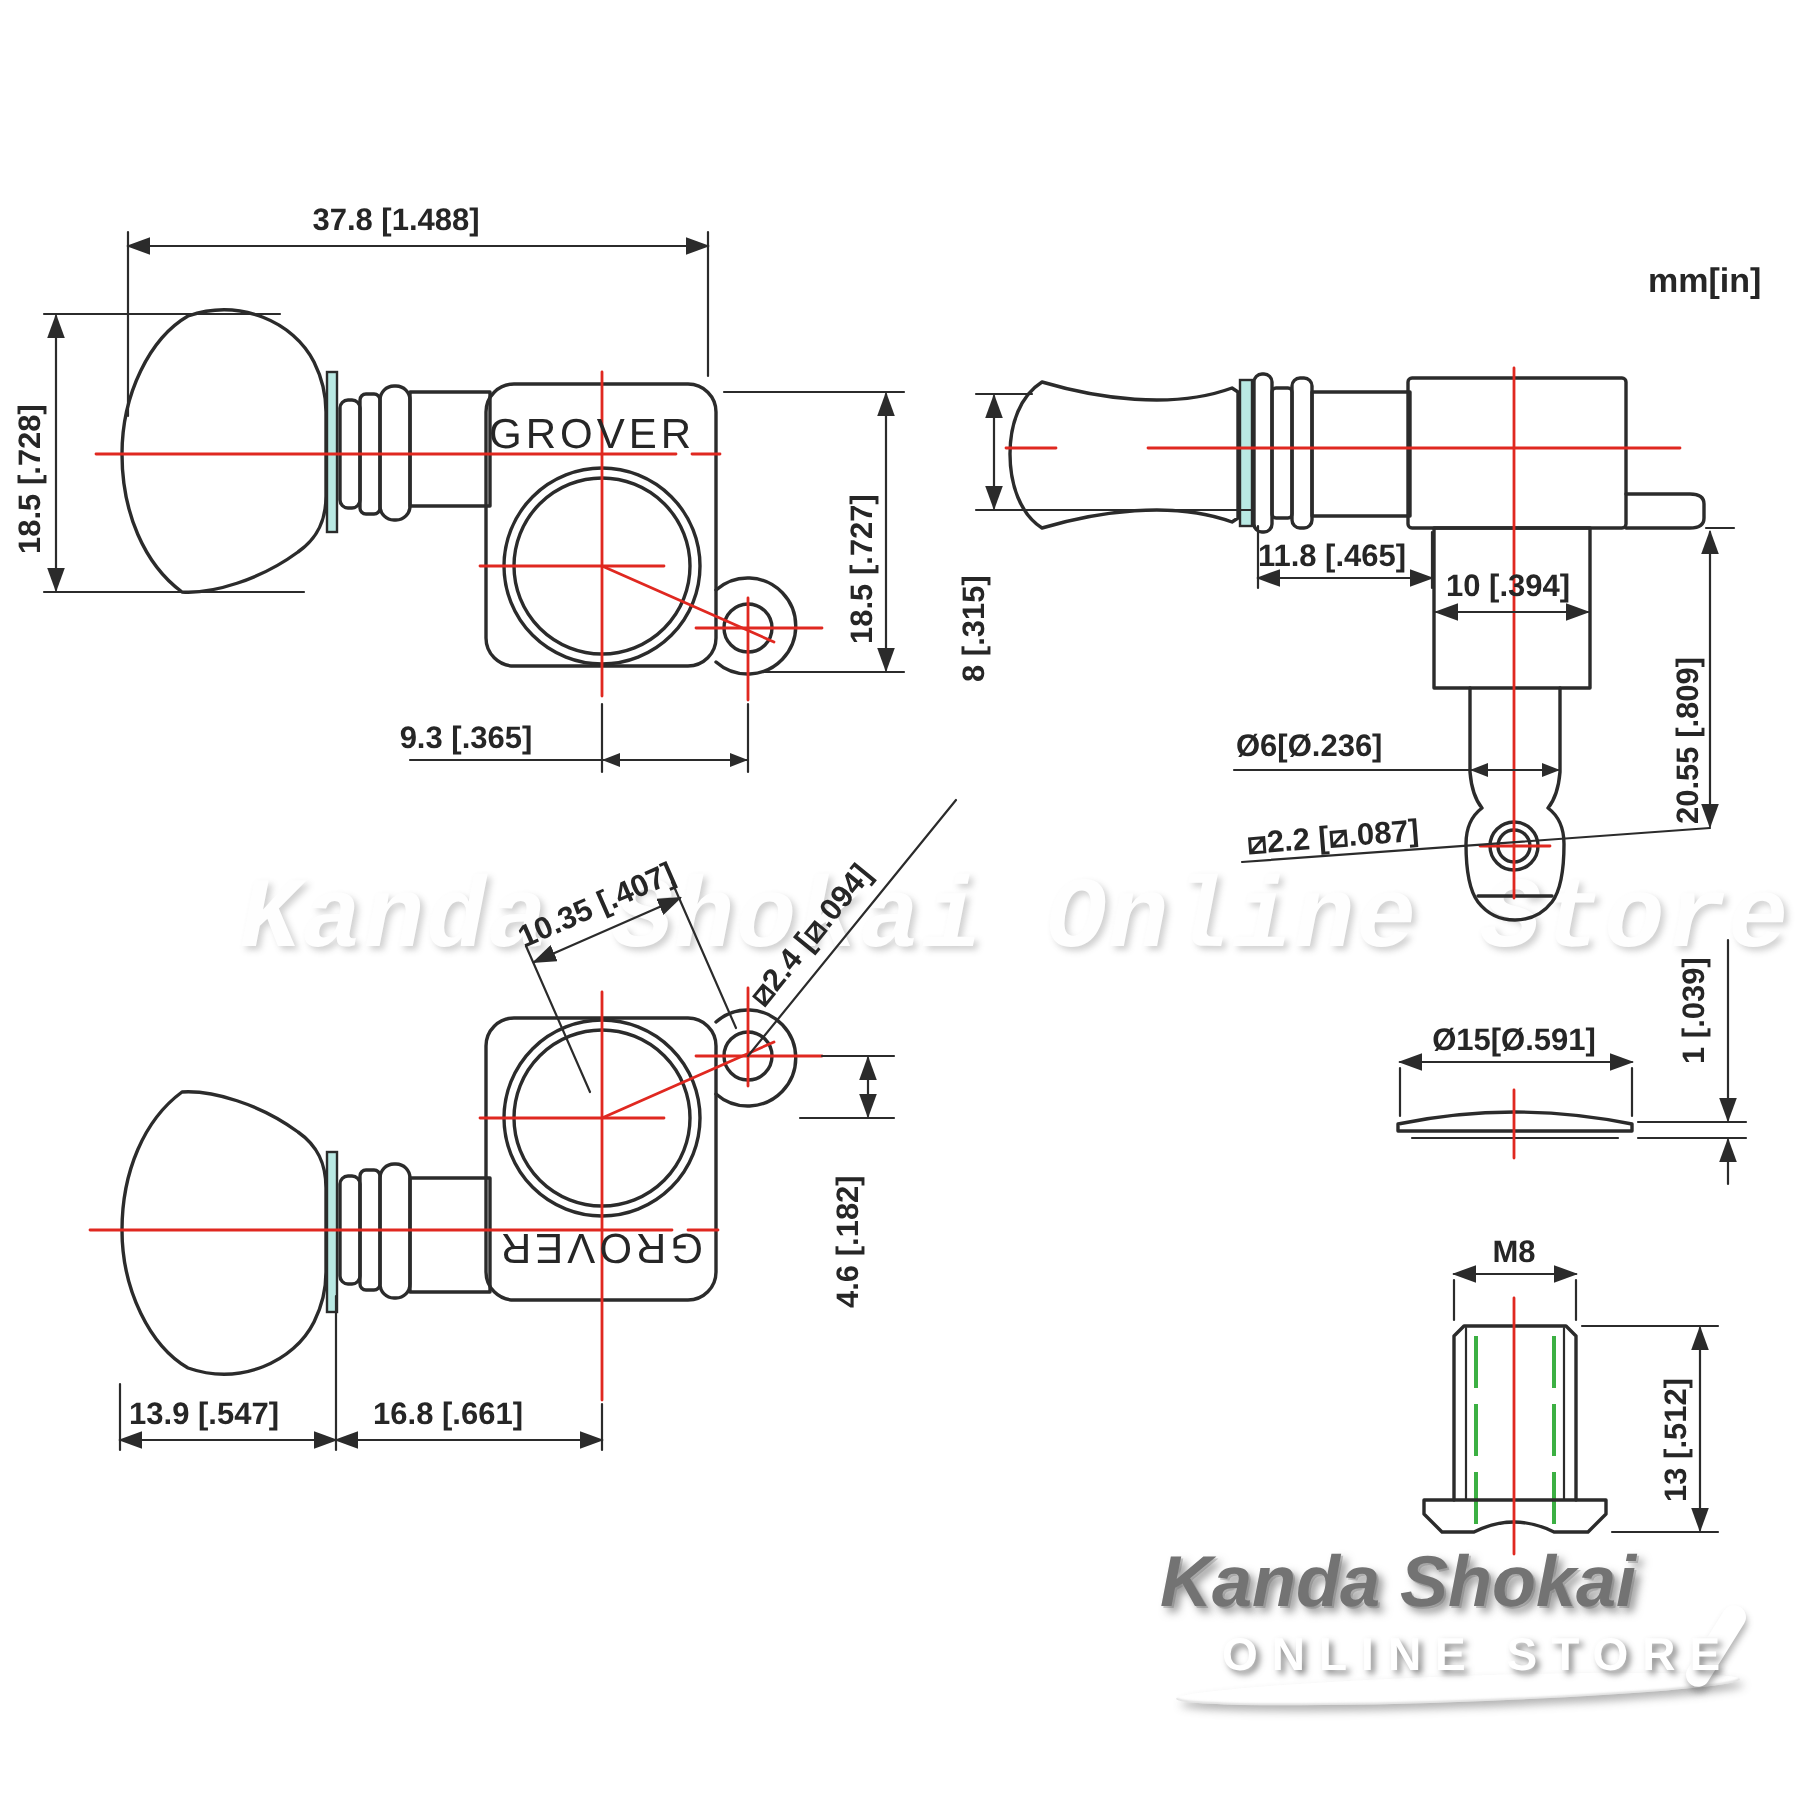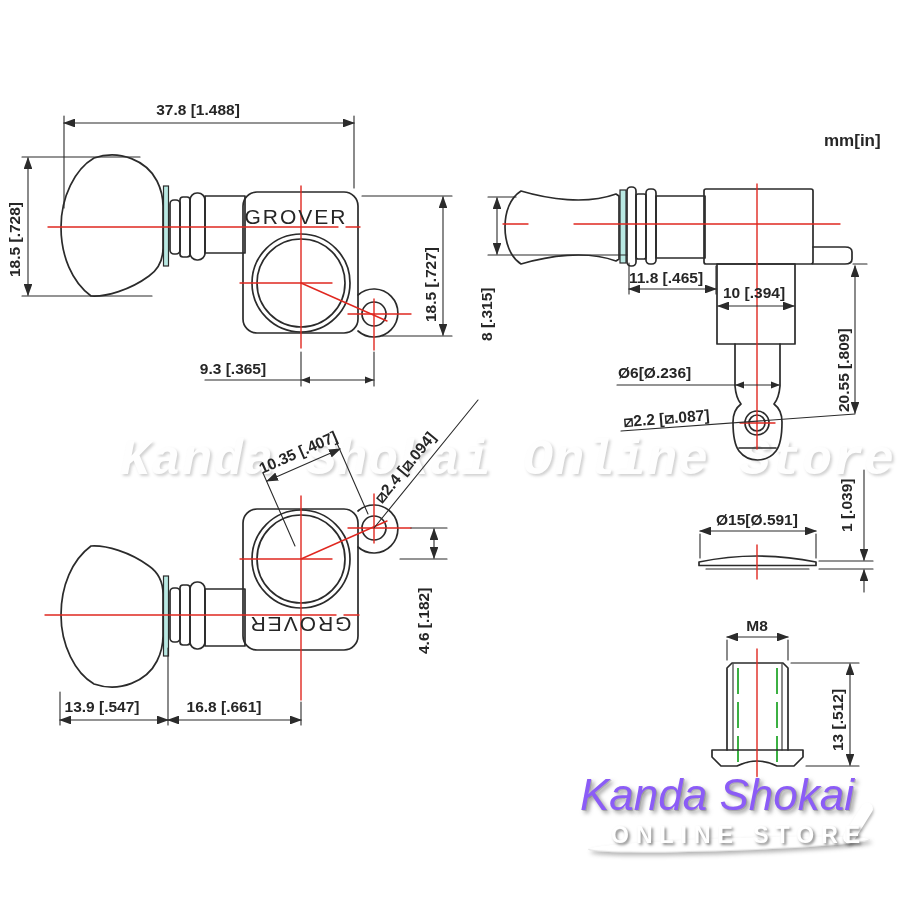--- a/index.html
+++ b/index.html
@@ -12,21 +12,21 @@
   .outline{fill:none;stroke:#2b2b2b;stroke-width:1.7;stroke-linejoin:round;stroke-linecap:round;}
   .thin{fill:none;stroke:#2b2b2b;stroke-width:1.1;stroke-linecap:round;}
   .red{fill:none;stroke:#e02820;stroke-width:1.4;stroke-linecap:round;}
   .green{fill:none;stroke:#3cb043;stroke-width:2;}
   .cyanband{fill:#b9e9e3;stroke:#2b2b2b;stroke-width:1.2;}
   .watermark{position:absolute;left:120px;top:432px;width:720px;white-space:nowrap;
      font-size:50px;font-weight:bold;font-style:italic;color:#fefefe;letter-spacing:1px;
      text-shadow:2px 2px 3px rgba(90,90,90,0.28), -1px -1px 1px rgba(255,255,255,0.9);
      z-index:0;font-family:Liberation Mono, monospace;}
   .logo{position:absolute;left:580px;top:772px;width:300px;z-index:3;}
-  .logo-title{font-size:44px;font-weight:normal;font-style:italic;color:#8b5cf6;white-space:nowrap;
+  .logo-title{font-size:36px;font-weight:bold;font-style:italic;color:#737373;white-space:nowrap;
      letter-spacing:0px;line-height:1.05;
      text-shadow:3px 3px 4px rgba(90,90,90,0.65), -1px -1px 1px rgba(255,255,255,0.95), 1px 1px 0 rgba(160,160,160,0.5);}
   .logo-sub{font-size:23px;font-weight:800;color:#ffffff;letter-spacing:7px;white-space:nowrap;
      margin-top:4px;margin-left:31px;position:relative;z-index:2;
      text-shadow:2px 2px 3px rgba(90,90,90,0.7), -1px -1px 1px rgba(255,255,255,0.95);}
   .swoosh{position:absolute;left:8px;top:66px;width:282px;height:13px;background:#ffffff;
      border-radius:50%;transform:rotate(-2deg);z-index:1;
      box-shadow:2px 3px 4px rgba(90,90,90,0.45), inset 0 -1px 1px rgba(180,180,180,0.4);}
   .swoosh-tip{position:absolute;left:272px;top:28px;width:12px;height:46px;background:#ffffff;
      border-radius:6px;transform:rotate(32deg);z-index:1;

